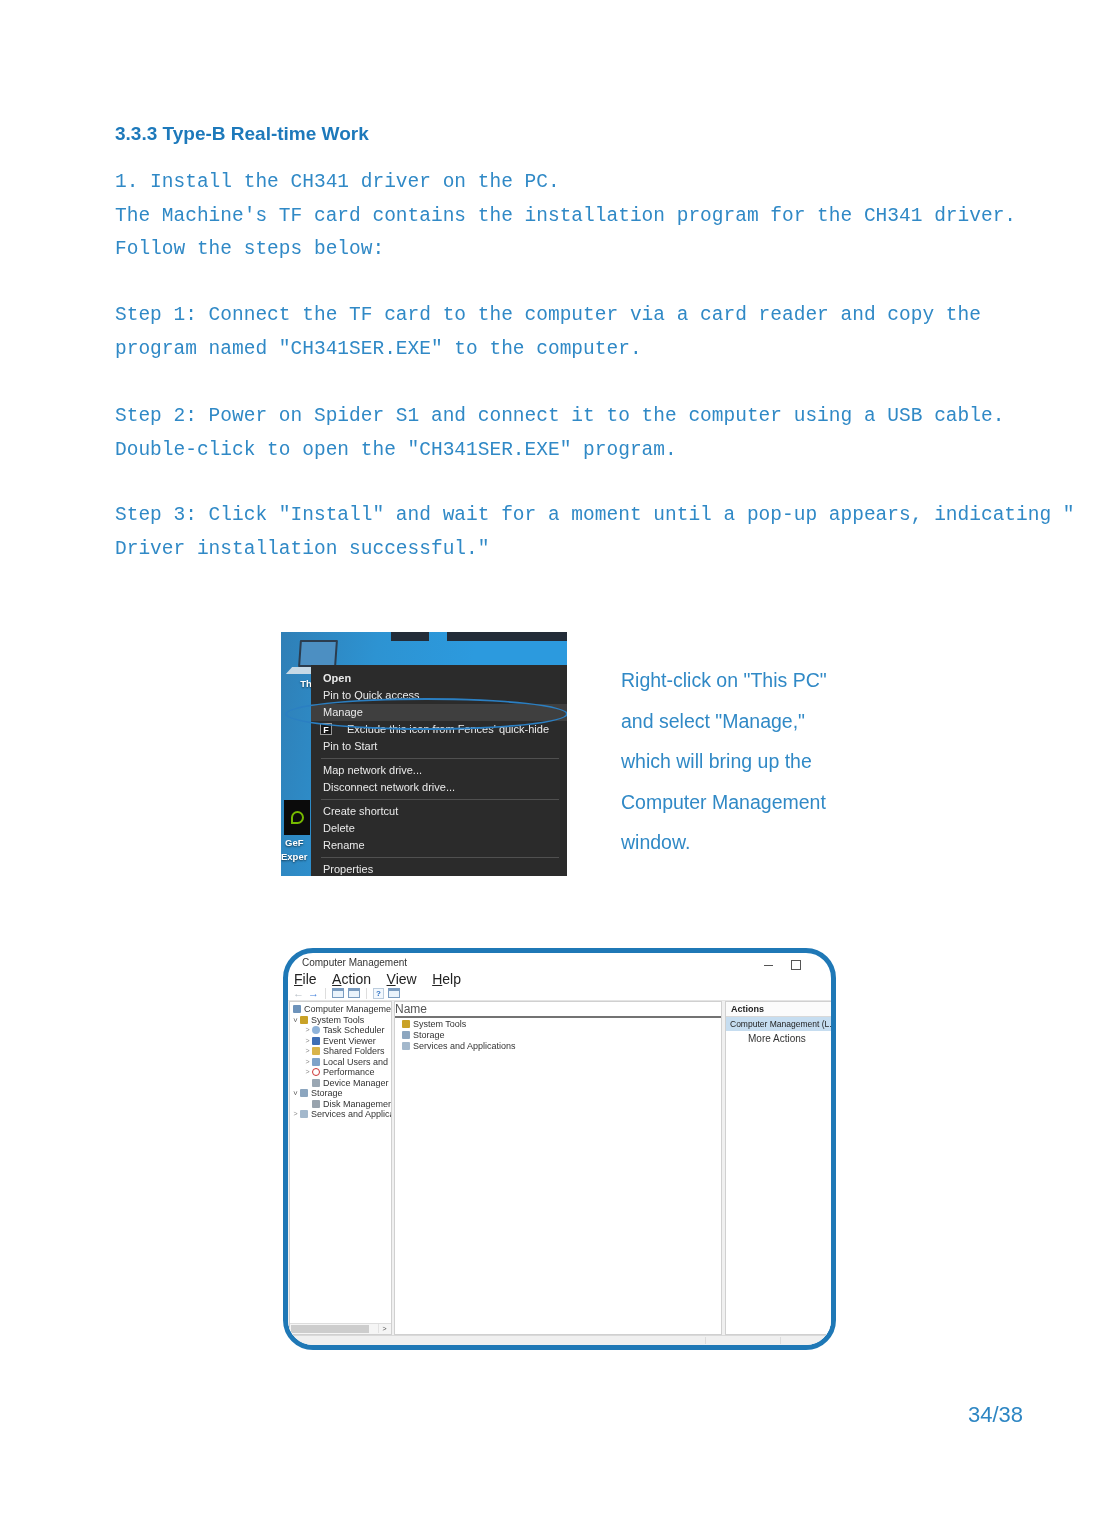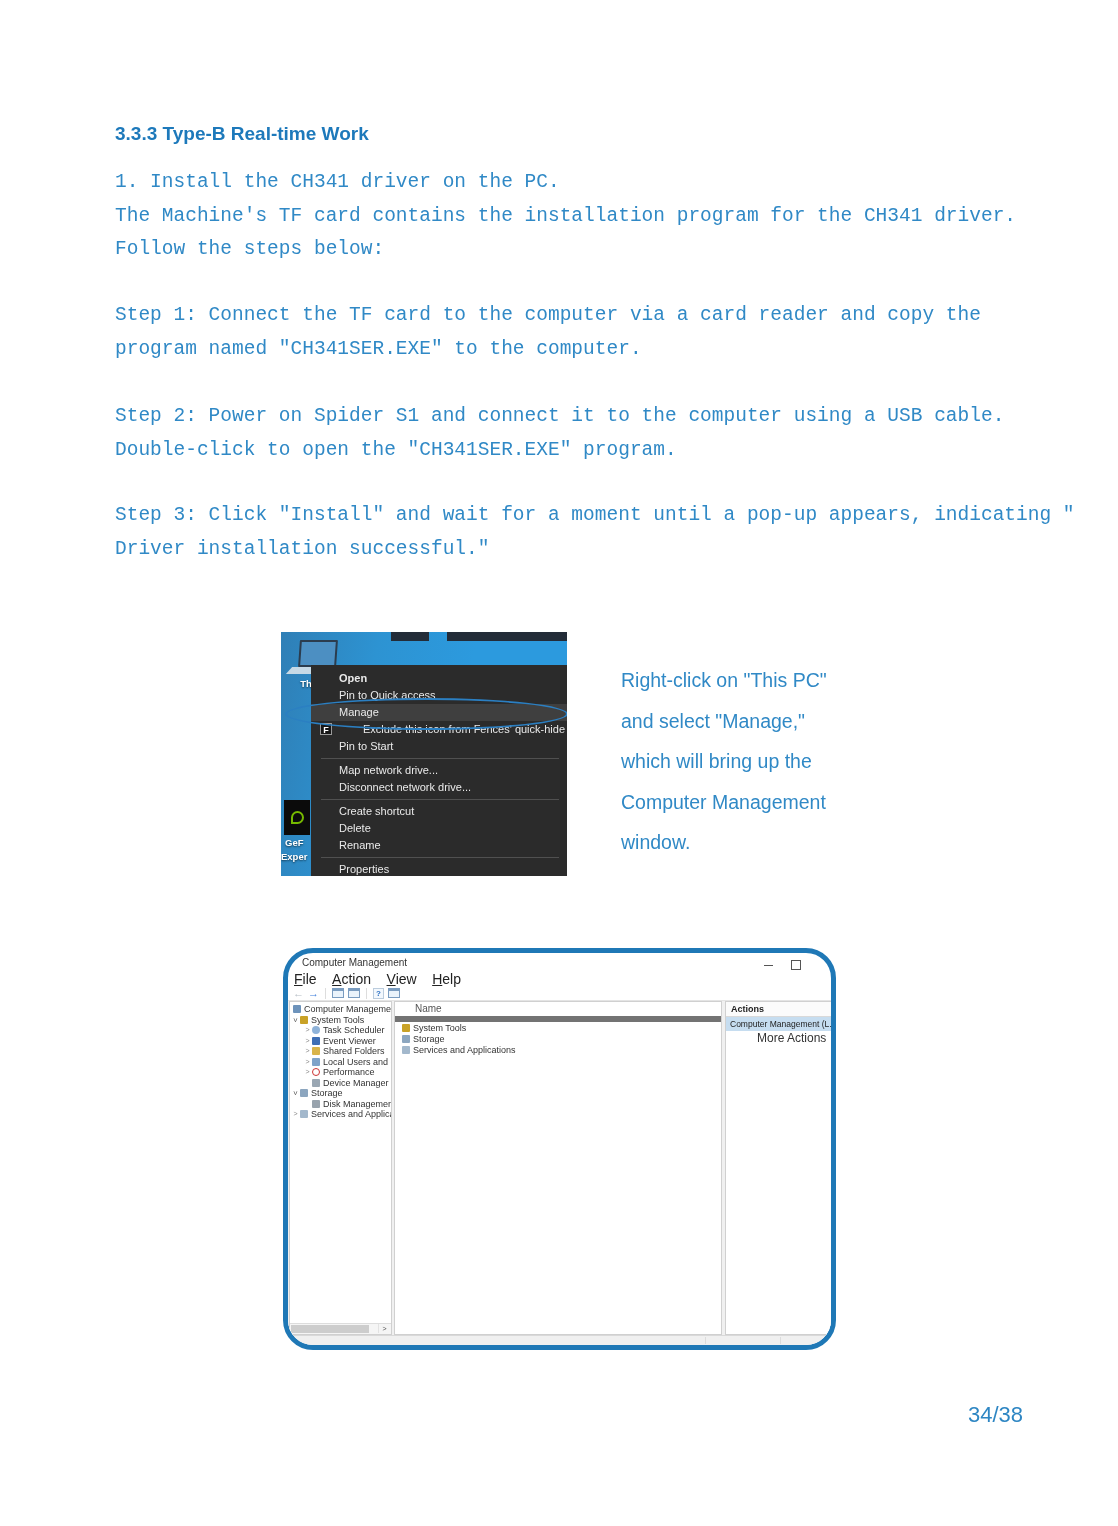--- a/index.html
+++ b/index.html
@@ -19,21 +19,21 @@
   .frag2{left:166px;width:120px;}
   .thispc{position:absolute;left:6px;top:4px;width:54px;height:58px;}
   .monitor{position:absolute;left:12px;top:4px;width:34px;height:23px;border:2px solid #2b3c4e;background:#4c8fc2;border-radius:1px;transform:skewX(-4deg);}
   .kbd{position:absolute;left:2px;top:31px;width:26px;height:7px;background:#d7e2ea;transform:skewX(-42deg);opacity:.9;}
   .pclabel{position:absolute;left:0;top:42px;width:46px;text-align:center;color:#fff;font-size:9.5px;font-weight:bold;text-shadow:0 1px 2px rgba(0,0,0,.6);}
   .gfx{position:absolute;left:3px;top:168px;width:26px;height:35px;background:#0b0b0b;}
   .gfx-logo{position:absolute;left:7px;top:11px;width:9px;height:9px;border:2px solid #76b900;border-radius:50% 50% 50% 0;}
   .gfx-l1{position:absolute;left:4px;top:205px;color:#fff;font-size:9.5px;font-weight:bold;text-shadow:0 1px 2px rgba(0,0,0,.6);}
   .gfx-l2{position:absolute;left:0px;top:219px;color:#fff;font-size:9.5px;font-weight:bold;text-shadow:0 1px 2px rgba(0,0,0,.6);}
   .ctxmenu{position:absolute;left:30px;top:33px;width:256px;height:211px;background:#2b2b2b;padding-top:5px;box-sizing:border-box;z-index:2;}
-  .mi{height:17px;line-height:17px;padding-left:28px;font-size:11px;color:#eaeaea;white-space:nowrap;position:relative;overflow:hidden;}
+  .mi{height:17px;line-height:17px;padding-left:12px;font-size:11px;color:#eaeaea;white-space:nowrap;position:relative;overflow:hidden;}
   .mi.bold{font-weight:bold;}
   .mi.hl{background:#3f3f3f;}
   .msep{height:0;border-top:1px solid #505050;margin:3px 8px 3px 10px;}
   .ficon{position:absolute;left:9px;top:2px;width:12px;height:12px;background:#161616;border:1px solid #9a9a9a;color:#fff;font-size:9px;font-weight:bold;text-align:center;line-height:12px;box-sizing:border-box;padding:0;}
   .mi .mtext{display:inline;margin-left:24px;}
   .ellipse{position:absolute;left:4px;top:66px;width:279px;height:28px;border:2.5px solid #2b7fc2;border-radius:50%;z-index:3;}
 
   
   .shot2{position:absolute;left:283px;top:948px;width:553px;height:402px;border:5px solid #1f78b6;border-radius:30px;box-sizing:border-box;background:#fff;overflow:hidden;}
   .cmwin{position:relative;width:543px;height:392px;font-size:9px;color:#222;}
@@ -61,27 +61,27 @@
   .exp.open::before{content:">";display:inline-block;transform:rotate(90deg);color:#3c3c3c;}
   .exp.closed::before{content:">";}
   .ticon{width:8px;height:8px;margin:0 3px 0 1px;border-radius:1px;flex:none;}
   .i-root{background:#6d93bb;} .i-tools{background:#c9a227;} .i-clock{background:#8fb3d9;border-radius:50%;}
   .i-event{background:#3f6fb5;} .i-folder{background:#d9b44a;} .i-users{background:#7fa3c9;}
   .i-perf{background:#fff;border:1px solid #c33;box-sizing:border-box;border-radius:50%;}
   .i-device{background:#9aa7b3;} .i-storage{background:#8ca6bf;} .i-disk{background:#98a3ad;} .i-services{background:#a3b8cc;}
   .hscroll{position:absolute;left:0;bottom:0;width:101px;height:11px;background:#f5f5f5;border-top:1px solid #ddd;box-sizing:border-box;}
   .hthumb{position:absolute;left:1px;top:1px;width:78px;height:8px;background:#cdcdcd;}
   .hbtn{position:absolute;right:1px;top:0px;width:11px;height:9px;font-size:7px;color:#555;text-align:center;line-height:9px;border-left:1px solid #e2e2e2;}
-  .list-head{height:14px;line-height:14px;padding-left:20px;font-size:10px;color:#555;border-bottom:6px solid #737373;}
+  .list-head{height:14px;line-height:14px;padding-left:0;font-size:12px;color:#555;border-bottom:2px solid #737373;}
   .lrow{height:11px;display:flex;align-items:center;padding-left:6px;font-size:9px;color:#333;white-space:nowrap;}
   .act-head{height:14px;line-height:14px;padding-left:5px;font-size:9px;font-weight:bold;color:#222;background:#fbfbfb;border-bottom:1px solid #d9d9d9;}
   .act-sel{height:14px;display:flex;align-items:center;background:#c6ddf0;font-size:8.5px;color:#222;padding:0 4px;white-space:nowrap;overflow:hidden;}
   .act-sel .lbl{flex:1;overflow:hidden;}
   .tri-up{width:0;height:0;border-left:3px solid transparent;border-right:3px solid transparent;border-bottom:4px solid #444;flex:none;}
-  .act-more{height:14px;display:flex;align-items:center;font-size:12px;color:#333;padding:0 4px 0 31px;white-space:nowrap;}
+  .act-more{height:14px;display:flex;align-items:center;font-size:10px;color:#333;padding:0 4px 0 22px;white-space:nowrap;}
   .act-more .lbl{flex:1;}
   .tri-right{width:0;height:0;border-top:3px solid transparent;border-bottom:3px solid transparent;border-left:4px solid #444;flex:none;}
   .cm-status{position:absolute;left:0;top:382px;width:543px;height:10px;background:#f0f0f0;border-top:1px solid #d9d9d9;box-sizing:border-box;}
   .st-div{position:absolute;top:1px;bottom:1px;border-left:1px solid #dcdcdc;}
   .st-d1{right:125px;} .st-d2{right:50px;}
 </style>
 </head>
 <body>
 
 <h1 class="doc-heading">3.3.3 Type-B Real-time Work</h1>

